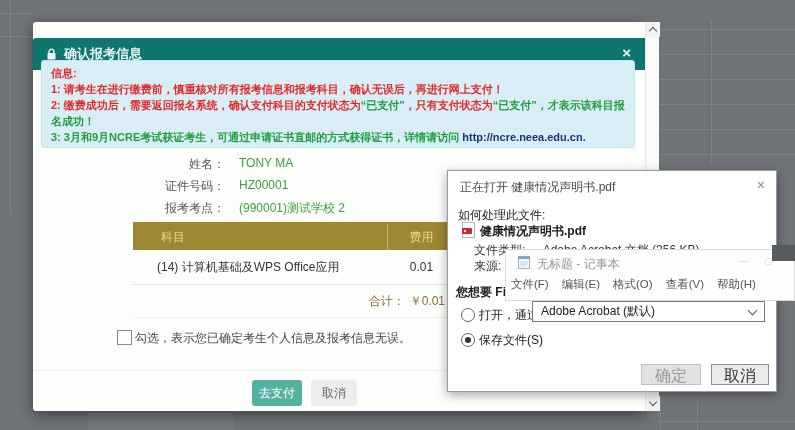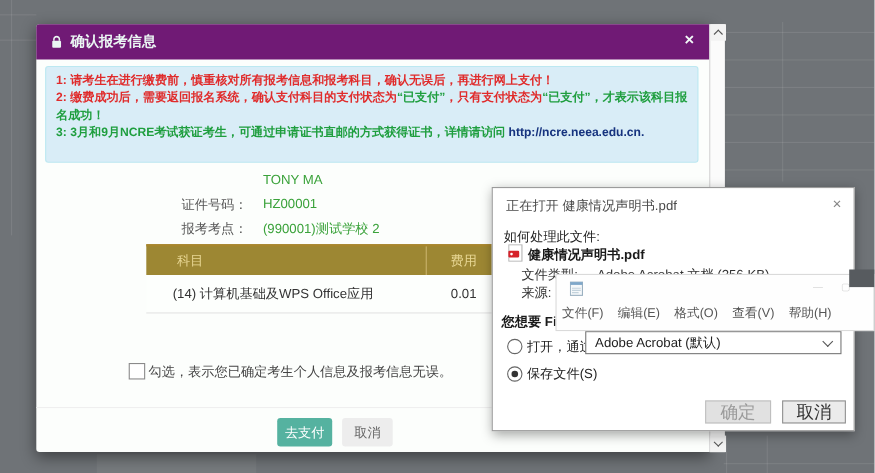--- a/index.html
+++ b/index.html
@@ -4,21 +4,21 @@
 <style>
   html,body{margin:0;padding:0;}
   body{font-family:"Liberation Sans","DejaVu Sans",sans-serif;}
   .stage{position:relative;width:795px;height:430px;background:#6F7377;overflow:hidden;}
   .bgline{position:absolute;background:rgba(255,255,255,0.09);}
   .bgblock{position:absolute;background:rgba(255,255,255,0.05);}
 
   
   .modal{position:absolute;left:33px;top:22px;width:612px;height:389px;background:#FCFEFC;
          border-radius:3px 0 0 3px;box-shadow:0 4px 14px rgba(0,0,0,0.45);z-index:10;}
-  .mtitle{position:absolute;left:0;top:0;width:100%;height:32px;background:#701a75;
+  .mtitle{position:absolute;left:0;top:16px;width:100%;height:32px;background:#0f766e;
           border-radius:3px 0 0 0;display:flex;align-items:center;padding-left:13px;box-sizing:border-box;
           color:#EAF6F3;font-size:13px;font-weight:bold;}
   .mtitle .lock{margin-right:7px;display:inline-flex;}
   .mclose{position:absolute;right:14px;top:7px;color:#F2FAF8;font-size:15px;font-weight:bold;cursor:pointer;line-height:16px;}
   .infobox{position:absolute;left:8px;top:38px;width:594px;height:88px;box-sizing:border-box;
            background:#D9EDF7;border:1px solid #BCE8F1;border-radius:3px;padding:4px 9px;
            font-size:11px;font-weight:bold;line-height:16px;}
   .red{color:#E02B2B;} .green{color:#1E9E3E;} .url{color:#16337F;}
   .frow{position:absolute;left:0;width:440px;height:20px;font-size:12px;}
   .flabel{position:absolute;left:0;top:0;width:192px;text-align:right;color:#555;}
@@ -114,45 +114,51 @@
         <svg width="11" height="13" viewBox="0 0 11 13">
             <path d="M3 5V3.6A2.4 2.4 0 0 1 5.5 1.3 2.4 2.4 0 0 1 8 3.6V5" fill="none" stroke="#EAF6F3" stroke-width="1.4"></path>
             <rect x="1.5" y="5" width="8" height="6.5" rx="1" fill="#EAF6F3"></rect>
           </svg>
       </span>
       <span>确认报考信息</span>
       <span class="mclose">×</span>
     </div>
 
     <div class="infobox">
+      <div class="red">信息:</div>
       <div class="red">1: 请考生在进行缴费前，慎重核对所有报考信息和报考科目，确认无误后，再进行网上支付！</div>
       <div><span class="red">2: 缴费成功后，需要返回报名系统，确认支付科目的支付状态为</span><span class="green">“已支付”</span><span class="red">，只有支付状态为</span><span class="green">“已支付”</span><span class="green">，才表示该科目报名成功！</span></div>
       <div><span class="green">3: 3月和9月NCRE考试获证考生，可通过申请证书直邮的方式获得证书，详情请访问 </span><span class="url">http://ncre.neea.edu.cn.</span></div>
     </div>
 
     <div class="frow" style="top:134px;">
+      <span class="flabel">姓名：</span>
       <span class="fvalue">TONY MA</span>
     </div>
     <div class="frow" style="top:156px;">
       <span class="flabel">证件号码：</span>
       <span class="fvalue">HZ00001</span>
     </div>
     <div class="frow" style="top:178px;">
       <span class="flabel">报考考点：</span>
       <span class="fvalue">(990001)测试学校 2</span>
     </div>
 
     <div class="tbl">
       <div class="thead">
         <div class="th1">科目</div>
         <div class="th2">费用</div>
       </div>
       <div class="trow">
         <div class="td1">(14) 计算机基础及WPS Office应用</div>
         <div class="td2">0.01</div>
+      </div>
+      <div class="ttotal">
+        <span>合计：</span>
+        <span>￥0.01</span>
       </div>
     </div>
 
     <div class="chkbox"></div>
     <div class="chklabel">勾选，表示您已确定考生个人信息及报考信息无误。</div>
 
     <div class="mfooterline"></div>
     <button class="btn-pay">去支付</button>
     <button class="btn-mcancel">取消</button>
   </div>
@@ -205,20 +211,21 @@
   <div class="notepad">
     <span class="nicon">
       <svg width="12" height="14" viewBox="0 0 12 14">
           <rect x="0.5" y="1.5" width="11" height="12" fill="#F5F8FA" stroke="#9AB0C0"></rect>
           <rect x="0.5" y="1.5" width="11" height="2.5" fill="#7FA7C9"></rect>
           <line x1="2" y1="7" x2="10" y2="7" stroke="#C3D2DC"></line>
           <line x1="2" y1="9" x2="10" y2="9" stroke="#C3D2DC"></line>
           <line x1="2" y1="11" x2="8" y2="11" stroke="#C3D2DC"></line>
         </svg>
     </span>
+    <span class="ntitle">无标题 - 记事本</span>
     <span class="nctrls">— ▢</span>
     <div class="nmenu">
       <span>文件(F)</span>
       <span>编辑(E)</span>
       <span>格式(O)</span>
       <span>查看(V)</span>
       <span>帮助(H)</span>
     </div>
   </div>
 

